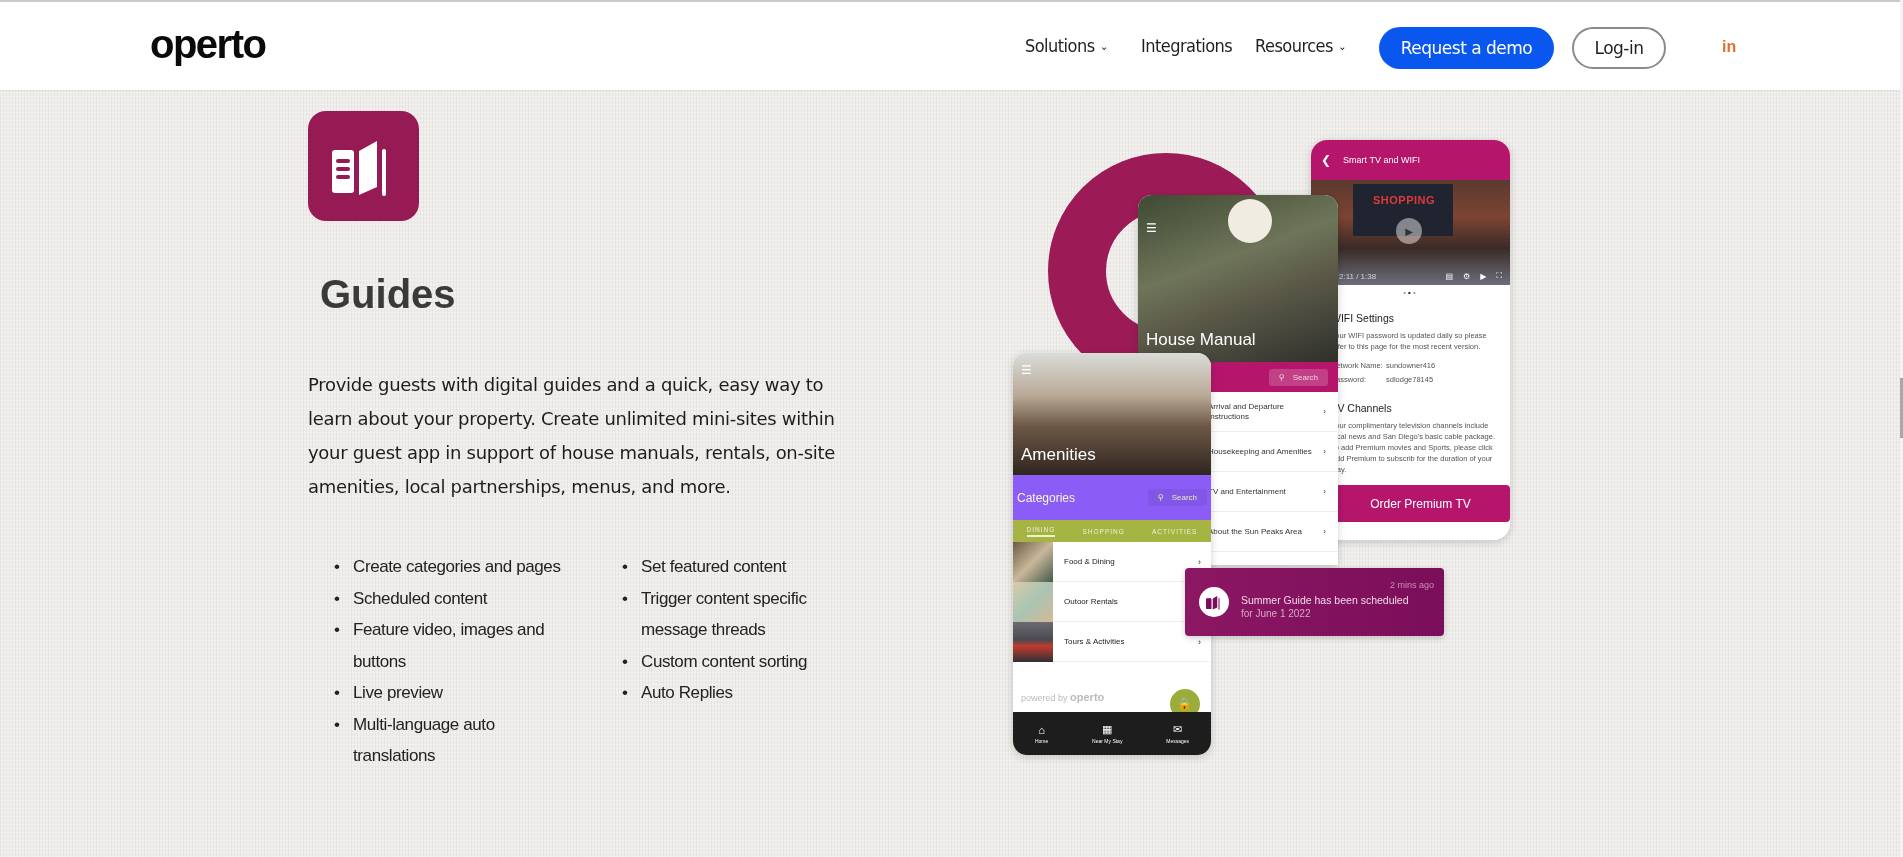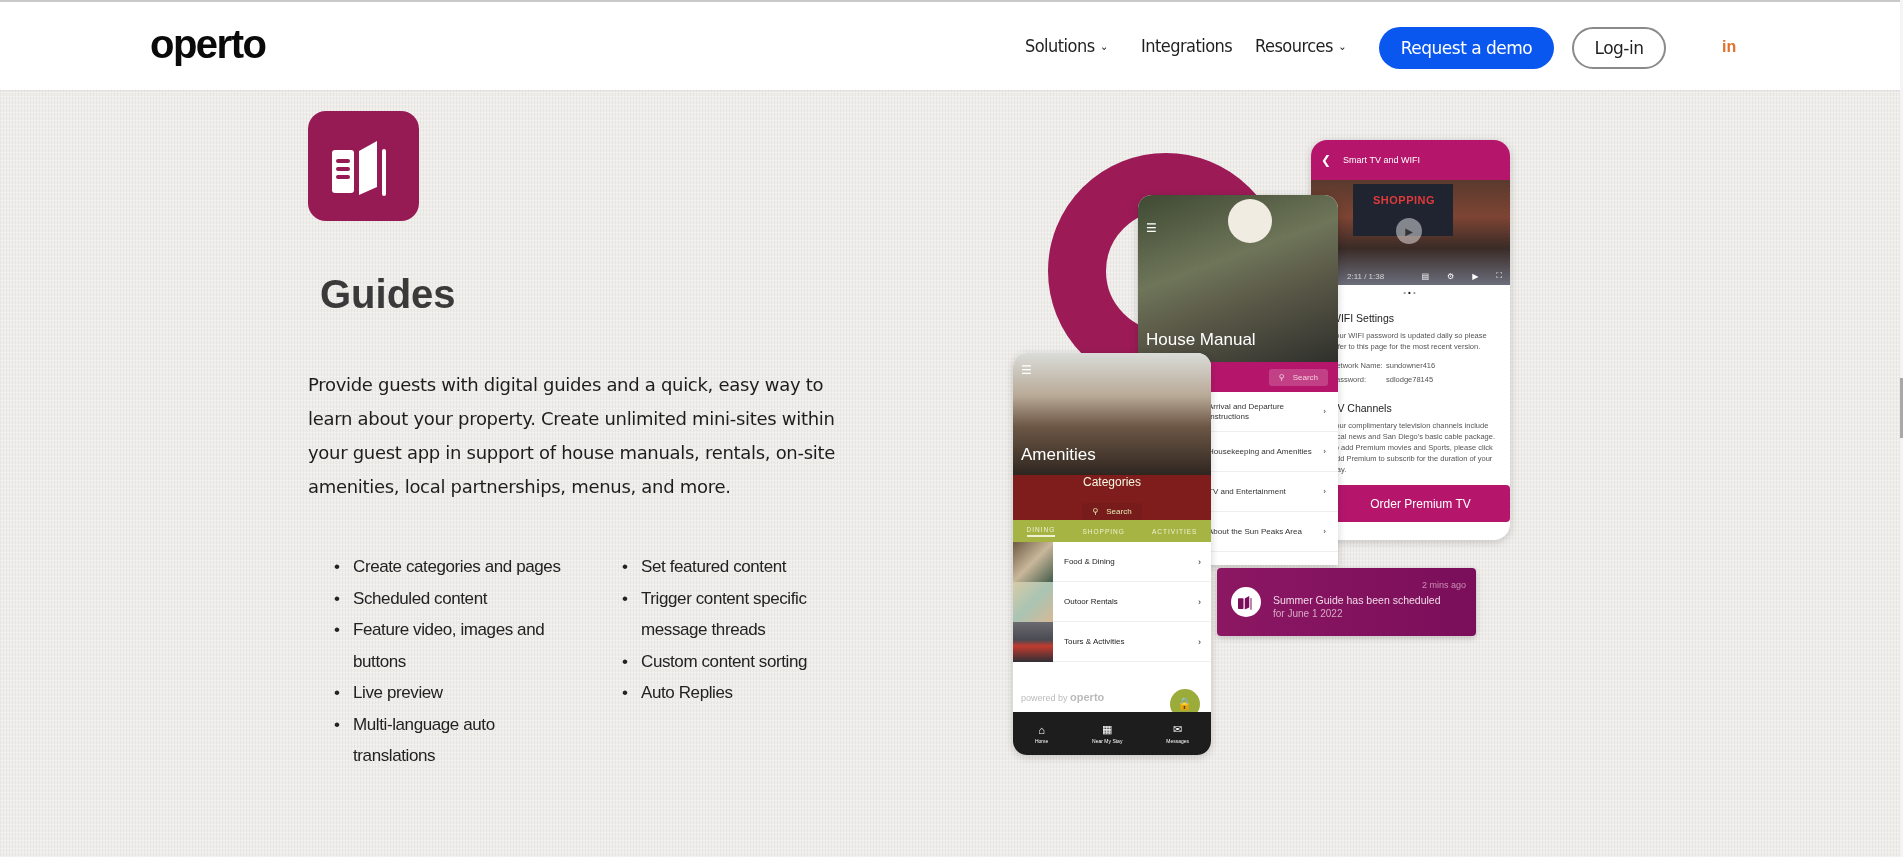--- a/index.html
+++ b/index.html
@@ -97,21 +97,21 @@
     height: 105px; position: relative;
     background: linear-gradient(180deg, #5a3a2e 0%, #7d4433 35%, #3a2b27 65%, #6b6e7b 100%);
   }
   .tv-screen { position: absolute; left: 42px; top: 4px; width: 100px; height: 52px; background: #1f2430; }
   .netflix { position: absolute; left: 62px; top: 14px; color: #e03a3a; font-weight: 700; font-size: 11px; letter-spacing: 0.5px; }
   .play-btn {
     position: absolute; left: 85px; top: 38px; width: 26px; height: 26px; border-radius: 50%;
     background: rgba(255,255,255,0.45); display: flex; align-items: center; justify-content: center;
     color: #333; font-size: 10px;
   }
-  .vid-controls { position: absolute; left: 0; bottom: 4px; width: 100%; display: flex; align-items: center; gap: 18px; padding: 0 8px; color: #fff; font-size: 8px; }
+  .vid-controls { position: absolute; left: 0; bottom: 4px; width: 100%; display: flex; align-items: center; gap: 10px; padding: 0 8px; color: #fff; font-size: 8px; }
   .vid-controls .grow { flex: 1; }
   .dots { text-align: center; font-size: 8px; color: #999; padding: 3px 0 6px; letter-spacing: 2px; }
   .dots b { color: #222; }
   .tv-body { padding: 6px 10px 0 20px; font-size: 7.5px; color: #555; line-height: 11px; }
   .tv-body h4 { font-size: 10.5px; font-weight: 400; color: #222; margin: 4px 0 6px; }
   .kv { display: flex; margin-top: 3px; }
   .kv span:first-child { width: 55px; }
   .order-btn {
     margin: 10px 0 0 20px; height: 37px; background: #b5166b; color: #fff; font-size: 12px;
     border-radius: 4px; display: flex; align-items: center; justify-content: center;
@@ -135,21 +135,21 @@
     height: 40px; display: flex; align-items: center; justify-content: space-between;
     padding: 0 12px 0 70px; font-size: 8px; color: #333; border-bottom: 1px solid #eee; line-height: 10px;
   }
 
   .amen-hero {
     height: 122px; position: relative;
     background: linear-gradient(180deg, #d9dcd8 0%, #b9a997 35%, #6d5746 60%, #2f2620 100%);
   }
   .amen-title { position: absolute; left: 8px; bottom: 10px; color: #fff; font-size: 17px; }
   .amen-cat-bar {
-    height: 45px; background: #7f1d1d; display: flex; align-items: center; justify-content: space-between; padding: 0 4px; flex-direction: column;
+    height: 45px; background: #8b5cf6; display: flex; align-items: center; justify-content: space-between; padding: 0 4px;
   }
   .amen-cat-bar .cat { color: #f4f7e0; font-size: 12px; }
   .amen-search { background: rgba(0,0,0,0.06); color: #e4ecb6; font-size: 8px; border-radius: 3px; padding: 4px 10px; display: flex; gap: 8px; }
   .amen-tabs { height: 22px; background: #a6b443; display: flex; justify-content: space-around; align-items: center; font-size: 6.5px; color: #eef2d2; letter-spacing: 1px; }
   .amen-row { height: 40px; display: flex; align-items: center; border-bottom: 1px solid #eee; font-size: 8px; color: #222; }
   .amen-thumb { width: 40px; height: 40px; margin-right: 11px; }
   .amen-row .label { flex: 1; }
   .amen-row .arrow { margin-right: 10px; font-size: 9px; }
   .powered { position: absolute; left: 8px; top: 338px; font-size: 9px; color: #bbb; }
   .powered b { font-size: 11px; }
@@ -158,21 +158,21 @@
     background: #9bac3a; color: #fff; display: flex; align-items: center; justify-content: center; font-size: 12px;
   }
   .bottom-nav {
     position: absolute; left: 0; bottom: 0; width: 100%; height: 43px; background: #1d1d1d;
     display: flex; justify-content: space-around; align-items: center; color: #fff;
   }
   .bnav-item { display: flex; flex-direction: column; align-items: center; font-size: 5px; gap: 2px; }
   .bnav-item .ico { font-size: 11px; }
 
   .notif {
-    position: absolute; left: 1217px; top: 568px; width: 259px; height: 68px;
+    position: absolute; left: 1185px; top: 568px; width: 259px; height: 68px;
     background: linear-gradient(90deg, #8c1763 0%, #7a0e5a 100%); border-radius: 4px;
     box-shadow: 0 2px 6px rgba(0,0,0,0.2); color: #f1d9e8; padding-left: 8px;
   }
   .notif-icon {
     position: absolute; left: 14px; top: 19px; width: 30px; height: 30px; border-radius: 50%;
     background: #fff; display: flex; align-items: center; justify-content: center;
   }
   .notif-time { position: absolute; right: 10px; top: 12px; font-size: 9px; color: #c98fb4; }
   .notif-text { position: absolute; left: 56px; top: 25px; font-size: 10.5px; line-height: 14px; }
   .notif-text .sub { color: #d6a8c5; font-size: 10px; }

